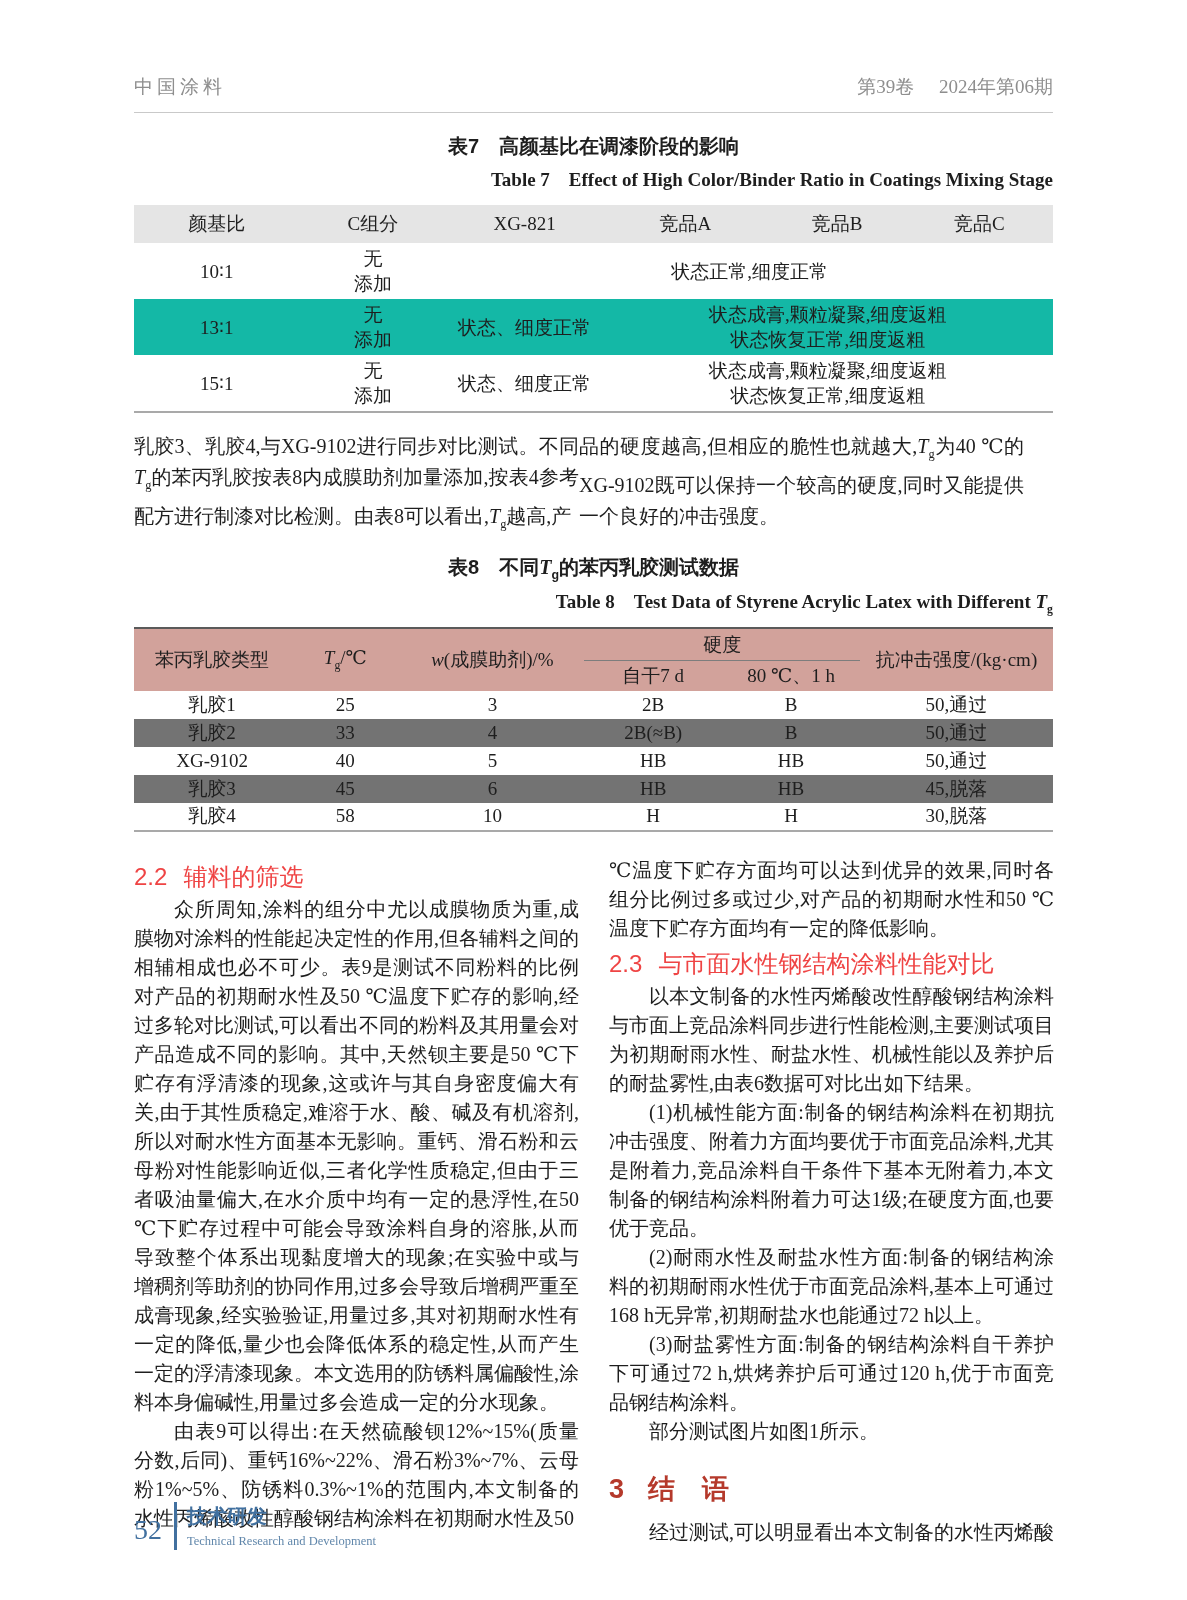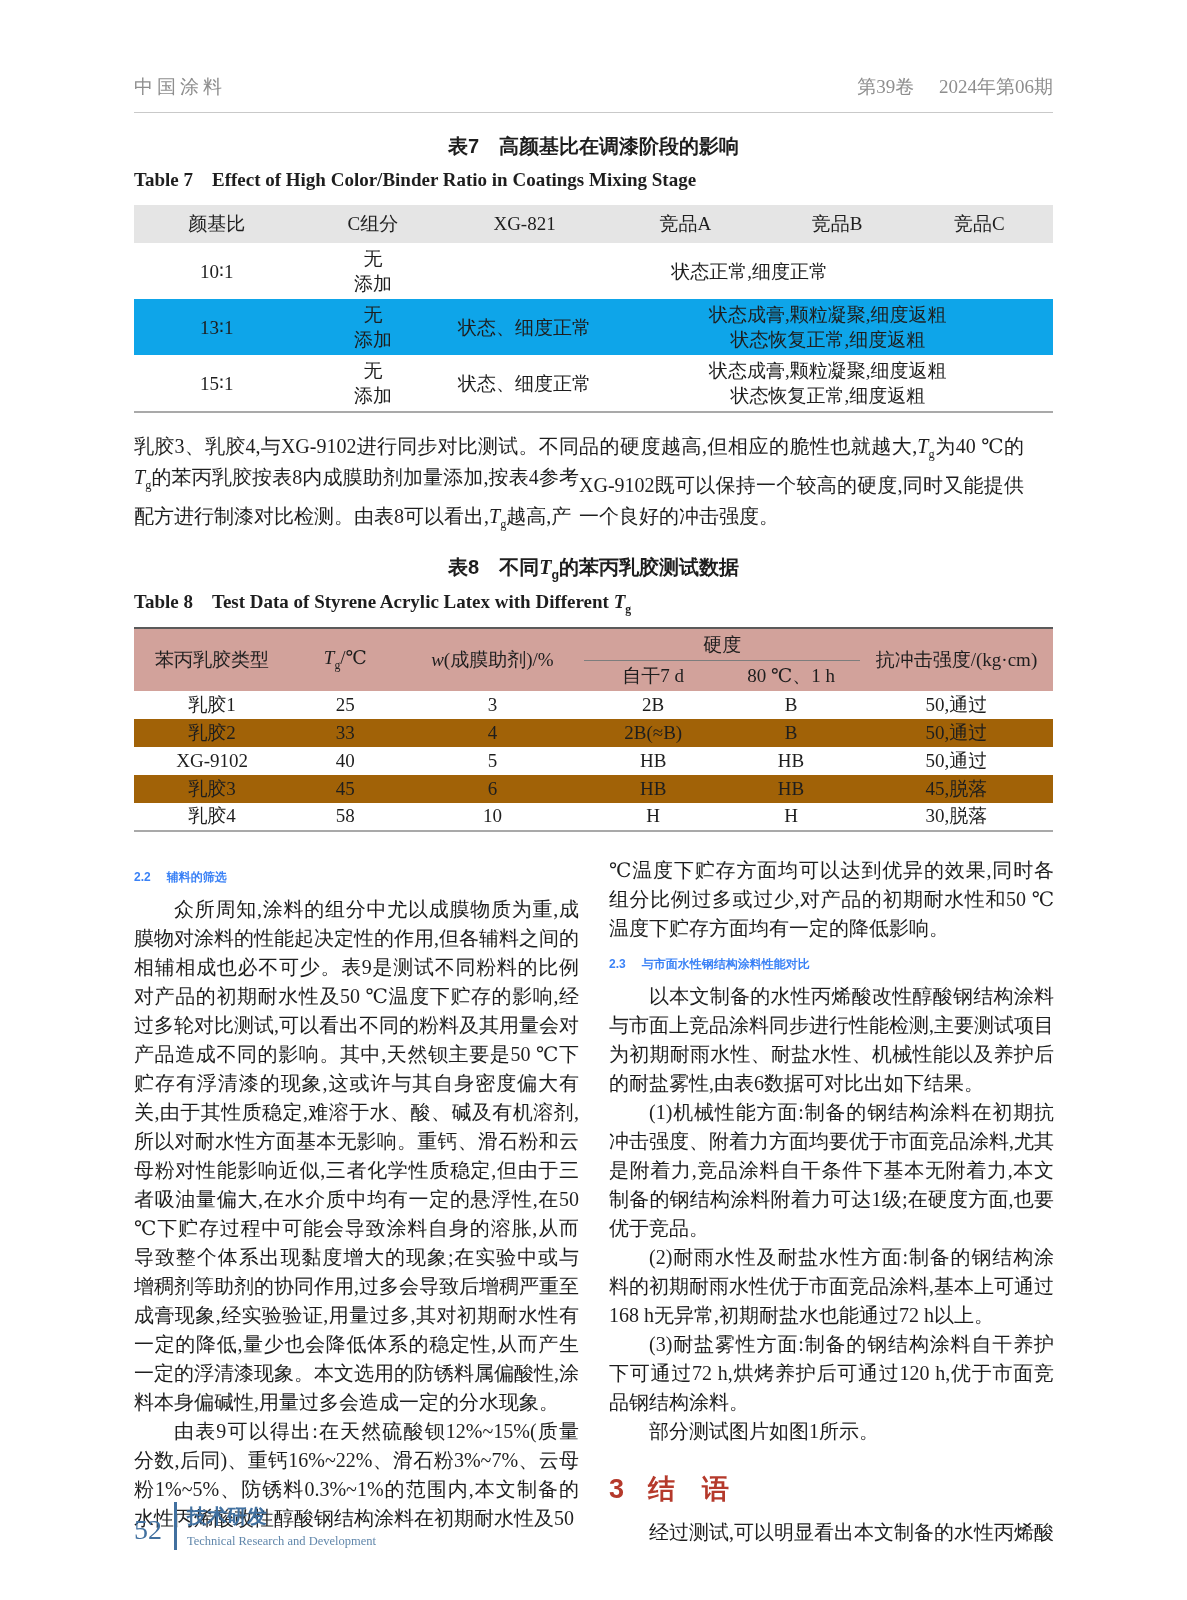--- a/index.html
+++ b/index.html
@@ -18,46 +18,46 @@
   }
   .pg-header .journal { letter-spacing:4px; }
   .pg-header .vol span + span { margin-left:20px; }
   
   .content { margin:0 134px; }
   .tbl-title-cn {
     margin-top:20px; text-align:center; font-weight:bold; font-size:20px;
     font-family:"Liberation Sans","DejaVu Sans",sans-serif;
   }
   .tbl-title-en {
-    margin-top:7px; text-align:left; font-weight:bold; font-size:19px;
+    margin-top:7px; text-align:right; font-weight:bold; font-size:19px;
     font-family:"Liberation Serif","DejaVu Serif",serif;
   }
   table { width:100%; border-collapse:collapse; table-layout:fixed; }
   .t7 { margin-top:12px; font-size:19px; border-bottom:2px solid #a9a9a9; }
   .t7 th { background:#e5e5e5; font-weight:normal; height:38px; }
   .t7 td { text-align:center; line-height:25px; padding:3px 0; vertical-align:middle; }
-  .t7 .shade { background:#0ea5e9; }
+  .t7 .shade { background:#14b8a6; }
   .t8 { margin-top:10px; font-size:19px; border-top:2px solid #5a5a5a; border-bottom:2px solid #a9a9a9; }
   .t8 thead th { background:#d2a29b; font-weight:normal; vertical-align:middle; }
   .t8 thead tr:first-child th { height:33px; }
   .t8 thead tr:last-child  th { height:30px; }
   .t8 th.hard { border-bottom:1px solid #7d7d7d; }
   .t8 tbody td { height:28px; text-align:center; vertical-align:middle; }
-  .t8 tbody tr.shade td { background:#a16207;margin-left:40px; }
+  .t8 tbody tr.shade td { background:#737373;margin-left:40px; }
   .tsym i { font-style:italic; font-family:"Liberation Serif",serif; }
   .tsym sub { font-size:0.62em; }
   
   .intro-cols { margin-top:18px; display:flex; }
   .cols { margin-top:24px; display:flex; gap:30px; }
   .col { flex:0 0 445px; width:445px; }
   .body-txt { font-size:20px; line-height:31px; text-align:justify; }
   .cols .body-txt { line-height:29px; }
   .indent { text-indent:2em; }
   .h-sec {
-    color:#3b82f6; font-weight:bold; font-size:12px; line-height:32px;
+    color:#ef4444; font-weight:normal; font-size:24px; line-height:32px;
     font-family:"Liberation Sans","DejaVu Sans",sans-serif;
     margin:5px 0 2px;
   }
   .h-sec .num { margin-right:16px; }
   .h-big {
     color:#b5392b; font-weight:bold; font-size:27px; line-height:34px;
     font-family:"Liberation Sans","DejaVu Sans",sans-serif;
     margin:26px 0 12px;
   }
   .h-big .num { margin-right:24px; }

